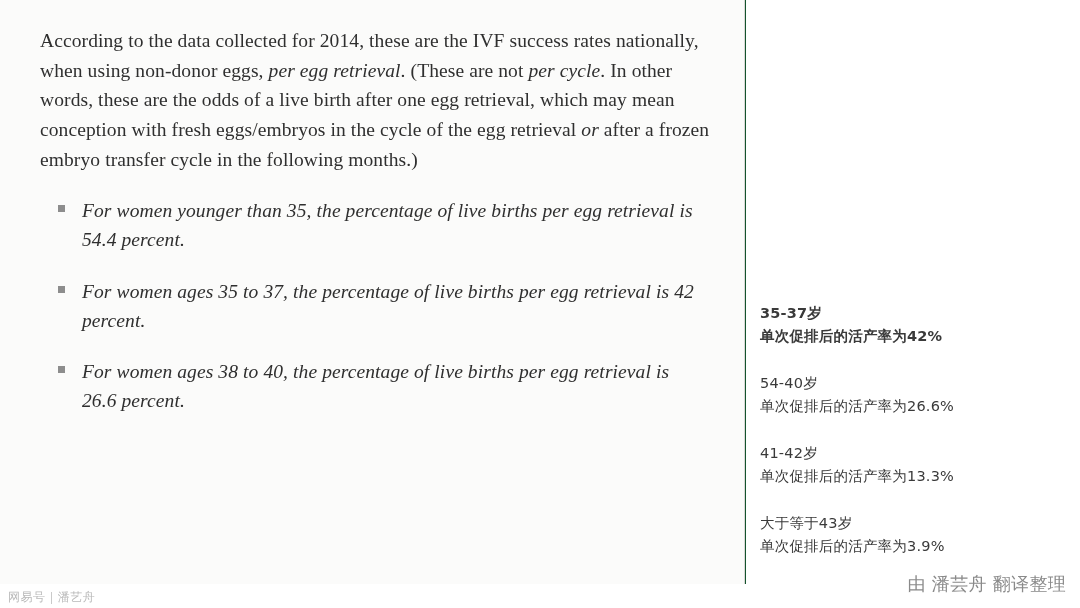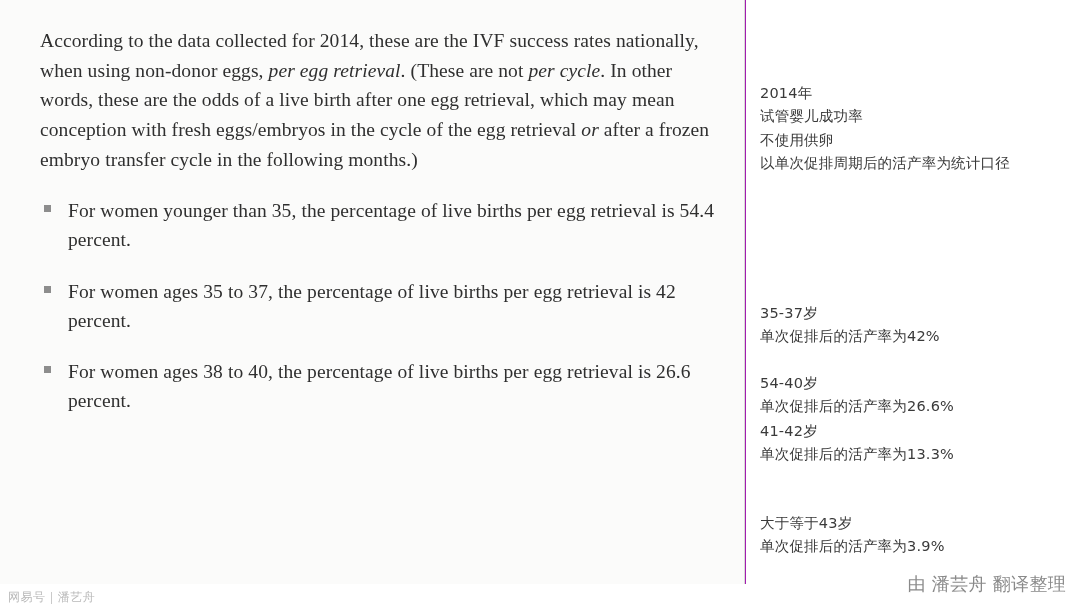--- a/index.html
+++ b/index.html
@@ -11,21 +11,21 @@
     height: 608px;
     background: #ffffff;
     font-family: "Liberation Serif", serif;
     overflow: hidden;
     position: relative;
   }
   .page {
     position: relative;
     width: 900px;
     height: 608px;
-    background: #a21caf;
+    background: #14532d;
   }
   
   .doc-col {
     position: absolute;
     left: 0px;
     top: 0px;
     width: 745px;
     height: 584px;
     background: #fbfbfa;
     border-right: 1px solid #d9d9d7;
@@ -39,22 +39,23 @@
     color: #2f2f2f;
     text-align: left;
     margin: 0 0 22px 0;
     letter-spacing: 0.1px;
   }
   .intro .it {
     font-style: italic;
   }
   ul.points {
     list-style: none;
-    margin: 0;
+    margin: 14px;
     padding: 0;
+    font-style: italic;
   }
   ul.points li {
     position: relative;
     margin: 0 0 22px 0;
     padding-left: 28px;
     font-family: "Liberation Serif", serif;
     font-size: 19.5px;
     line-height: 1.5;
     color: #2f2f2f;
     letter-spacing: 0.1px;
@@ -84,23 +85,23 @@
     left: 14px;
     font-family: "DejaVu Sans", sans-serif;
     font-size: 14.5px;
     line-height: 1.62;
     color: #3a3a3a;
     white-space: pre-line;
     letter-spacing: 0.2px;
   }
   .note-0 { top: 82px; }
   .note-1 { top: 232px; }
-  .note-2 { top: 302px; }
+  .note-2 { top: 302px; font-weight: bold; }
   .note-3 { top: 372px; }
-  .note-4 { top: 420px; }
+  .note-4 { top: 442px; }
   .note-5 { top: 512px; }
   .credit {
     position: absolute;
     right: 14px;
     top: 572px;
     font-family: "DejaVu Sans", sans-serif;
     font-size: 18px;
     color: #8a8a8a;
     letter-spacing: 0.3px;
   }
@@ -144,24 +145,20 @@
       <li>
         <span class="bullet"></span>
         <span>For women ages 38 to 40, the percentage of live births per egg retrieval is 26.6 percent.</span>
       </li>
     </ul>
   </div>
 
   <div class="bottom-strip"></div>
 
   <div class="notes-col">
-    <div class="note note-0">2014年
-试管婴儿成功率
-不使用供卵
-以单次促排周期后的活产率为统计口径</div>
     <div class="note note-2">35-37岁
 单次促排后的活产率为42%</div>
     <div class="note note-3">54-40岁
 单次促排后的活产率为26.6%</div>
     <div class="note note-4">41-42岁
 单次促排后的活产率为13.3%</div>
     <div class="note note-5">大于等于43岁
 单次促排后的活产率为3.9%</div>
     <div class="credit">由 潘芸舟 翻译整理</div>
   </div>

